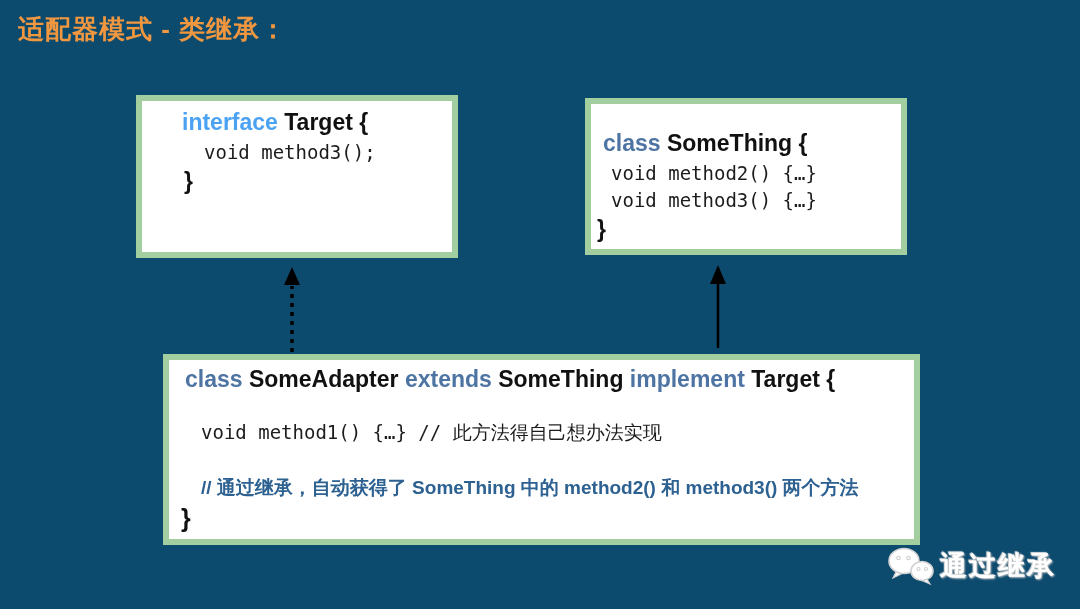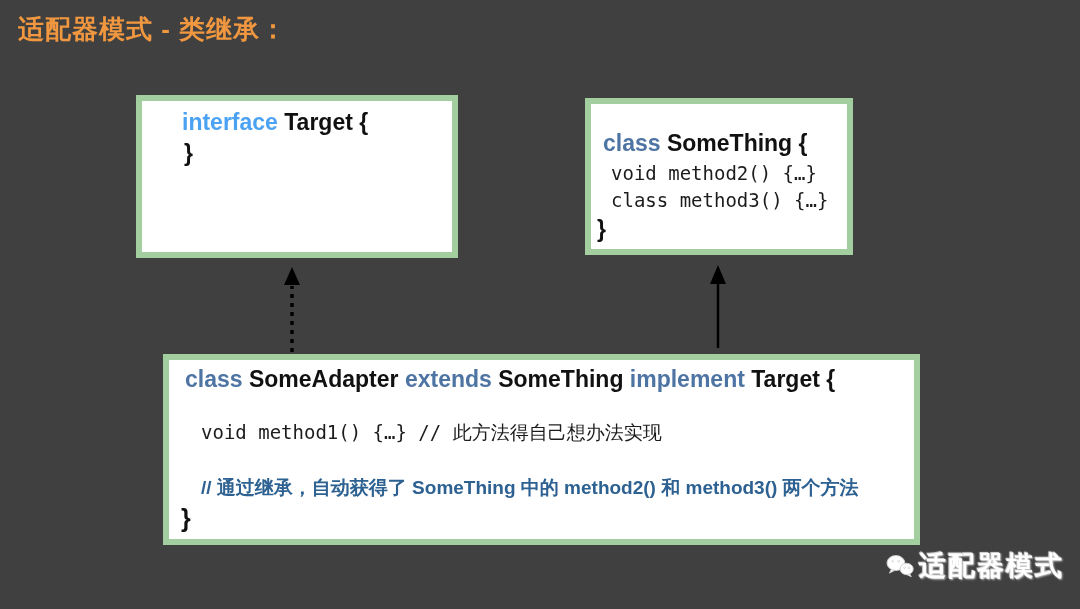--- a/index.html
+++ b/index.html
@@ -7,35 +7,35 @@
     --keyword-interface:#4ba2f2;
     --keyword-class:#4d74a3;
     --comment-blue:#2d6191;
     --code-text:#1c1c1c;
     --name-text:#111111;
     --arrow:#000000;
     --title-orange:#f0973f;
   }
   html,body{margin:0;padding:0;background:#ffffff;}
   .canvas{
-    position:relative;width:1080px;height:609px;background:#404040;
+    position:relative;width:1080px;height:609px;background:#0c4a6e;
     overflow:hidden;font-family:"Liberation Sans",sans-serif;
   }
   .title{
     position:absolute;left:18px;top:12px;margin:0;
     font-size:26px;font-weight:bold;color:var(--title-orange);
     letter-spacing:1px;
   }
   .codebox{
     position:absolute;background:#ffffff;
     border:6px solid var(--box-border);
     box-sizing:border-box;
   }
   .box-target{left:136px;top:95px;width:322px;height:163px;}
-  .box-something{left:585px;top:98px;width:268px;height:157px;}
+  .box-something{left:585px;top:98px;width:322px;height:157px;}
   .box-adapter{left:163px;top:354px;width:757px;height:191px;}
   .hdr{
     font-size:23px;font-weight:bold;color:var(--name-text);
     line-height:30px;white-space:nowrap;
   }
   .kw-interface{color:var(--keyword-interface);}
   .kw-class{color:var(--keyword-class);}
   .code{
     font-family:"DejaVu Sans Mono",monospace;
     font-size:19px;color:var(--code-text);
@@ -75,27 +75,28 @@
 </style>
 </head>
 <body>
 
 <div class="canvas">
 
   <h1 class="title">适配器模式 - 类继承：</h1>
 
   <div class="codebox box-target">
     <div class="hdr"><span class="kw-interface">interface</span> <span>Target {</span></div>
+    <div class="code">void method3();</div>
     <div class="close-brace">}</div>
   </div>
 
   <div class="codebox box-something">
     <div class="hdr"><span class="kw-class">class</span> <span>SomeThing {</span></div>
     <div class="code">void method2() {…}</div>
-    <div class="code">class method3() {…}</div>
+    <div class="code">void method3() {…}</div>
     <div class="close-brace">}</div>
   </div>
 
   <div class="codebox box-adapter">
     <div class="hdr"><span class="kw-class">class</span> <span>SomeAdapter</span> <span class="kw-class">extends</span> <span>SomeThing</span> <span class="kw-class">implement</span> <span>Target {</span></div>
     <div class="code">void method1() {…} // 此方法得自己想办法实现</div>
     <div class="comment-line">// 通过继承，自动获得了 SomeThing 中的 method2() 和 method3() 两个方法</div>
     <div class="close-brace">}</div>
   </div>
 
@@ -114,16 +115,16 @@
     <svg width="52" height="42" viewBox="0 0 52 42" xmlns="http://www.w3.org/2000/svg">
       <ellipse cx="20" cy="16" rx="15" ry="12.5" fill="#ffffff" stroke="#d2d2d2" stroke-width="1.6"></ellipse>
       <path d="M12 27 L9 33 L17 29 Z" fill="#ffffff" stroke="#d2d2d2" stroke-width="1.2"></path>
       <circle cx="14.5" cy="13" r="1.7" fill="none" stroke="#d2d2d2" stroke-width="1.2"></circle>
       <circle cx="24.5" cy="13" r="1.7" fill="none" stroke="#d2d2d2" stroke-width="1.2"></circle>
       <ellipse cx="38" cy="26" rx="11" ry="9.5" fill="#ffffff" stroke="#d2d2d2" stroke-width="1.6"></ellipse>
       <path d="M43 34 L46 39 L39 36 Z" fill="#ffffff" stroke="#d2d2d2" stroke-width="1.2"></path>
       <circle cx="34.5" cy="24" r="1.5" fill="none" stroke="#d2d2d2" stroke-width="1.2"></circle>
       <circle cx="42" cy="24" r="1.5" fill="none" stroke="#d2d2d2" stroke-width="1.2"></circle>
     </svg>
-    <span class="wm-text">适配器模式</span>
+    <span class="wm-text">通过继承</span>
   </div>
 
 </div>
 
 </body></html>

